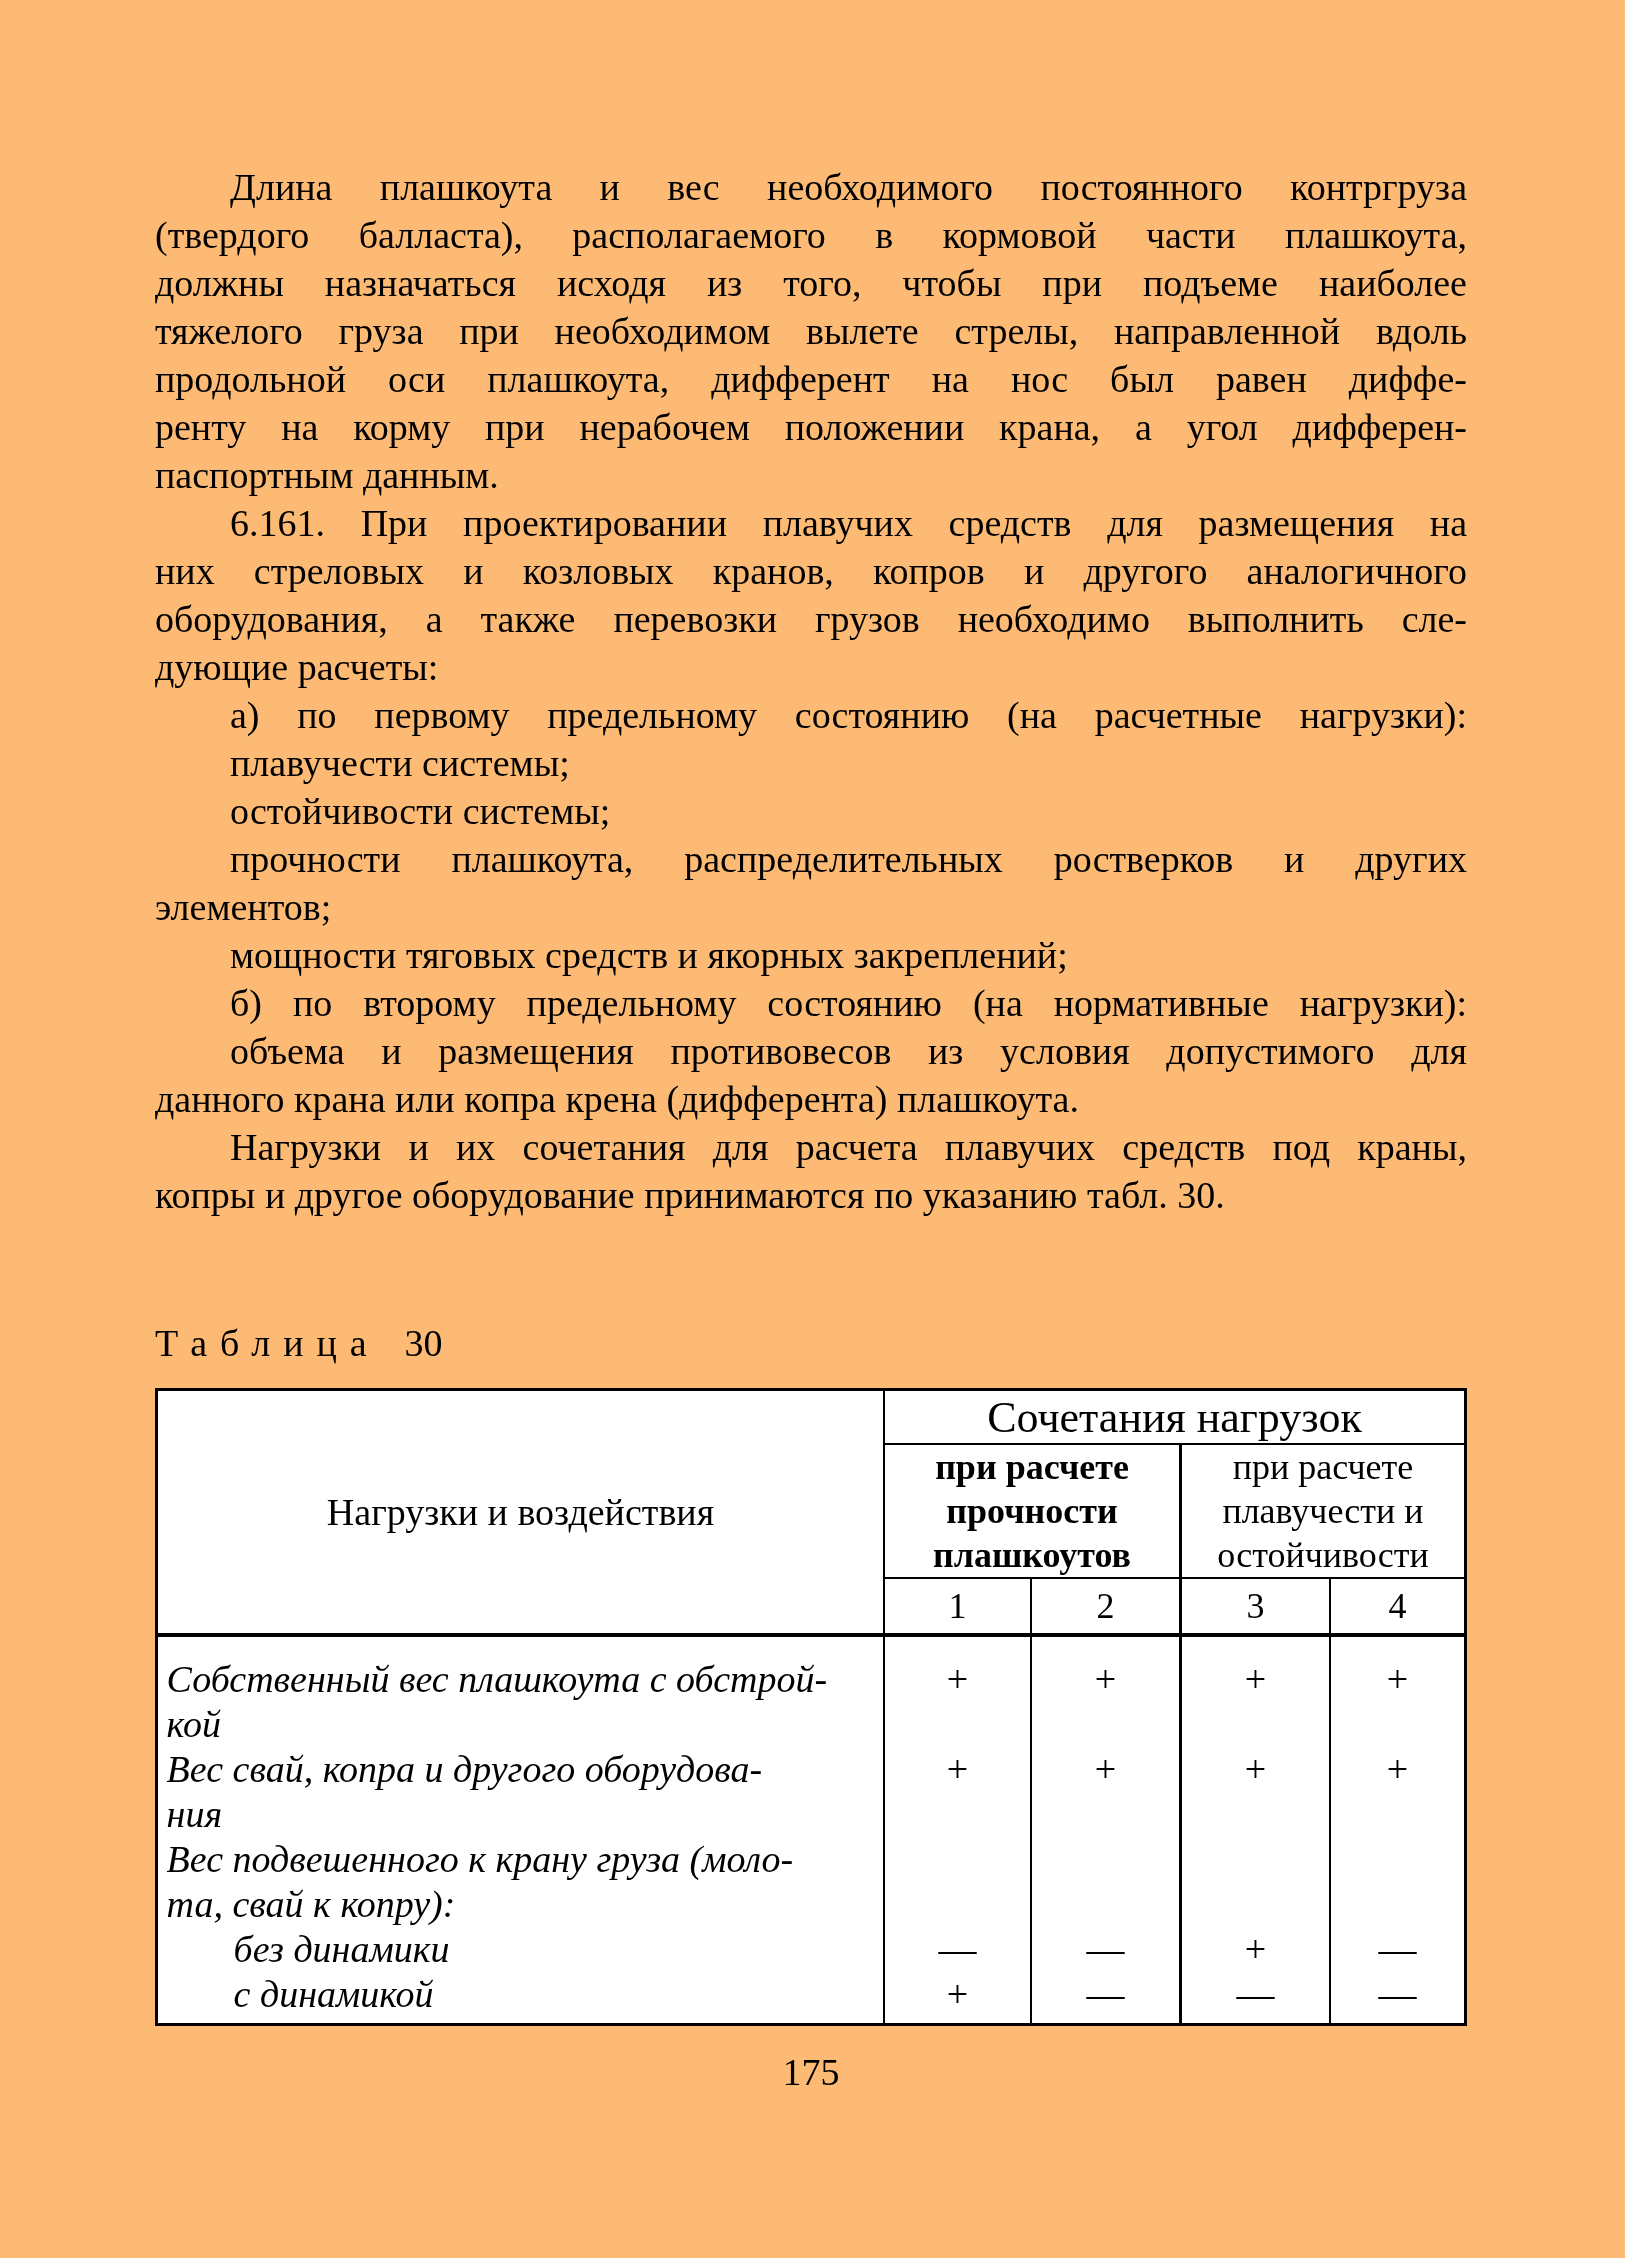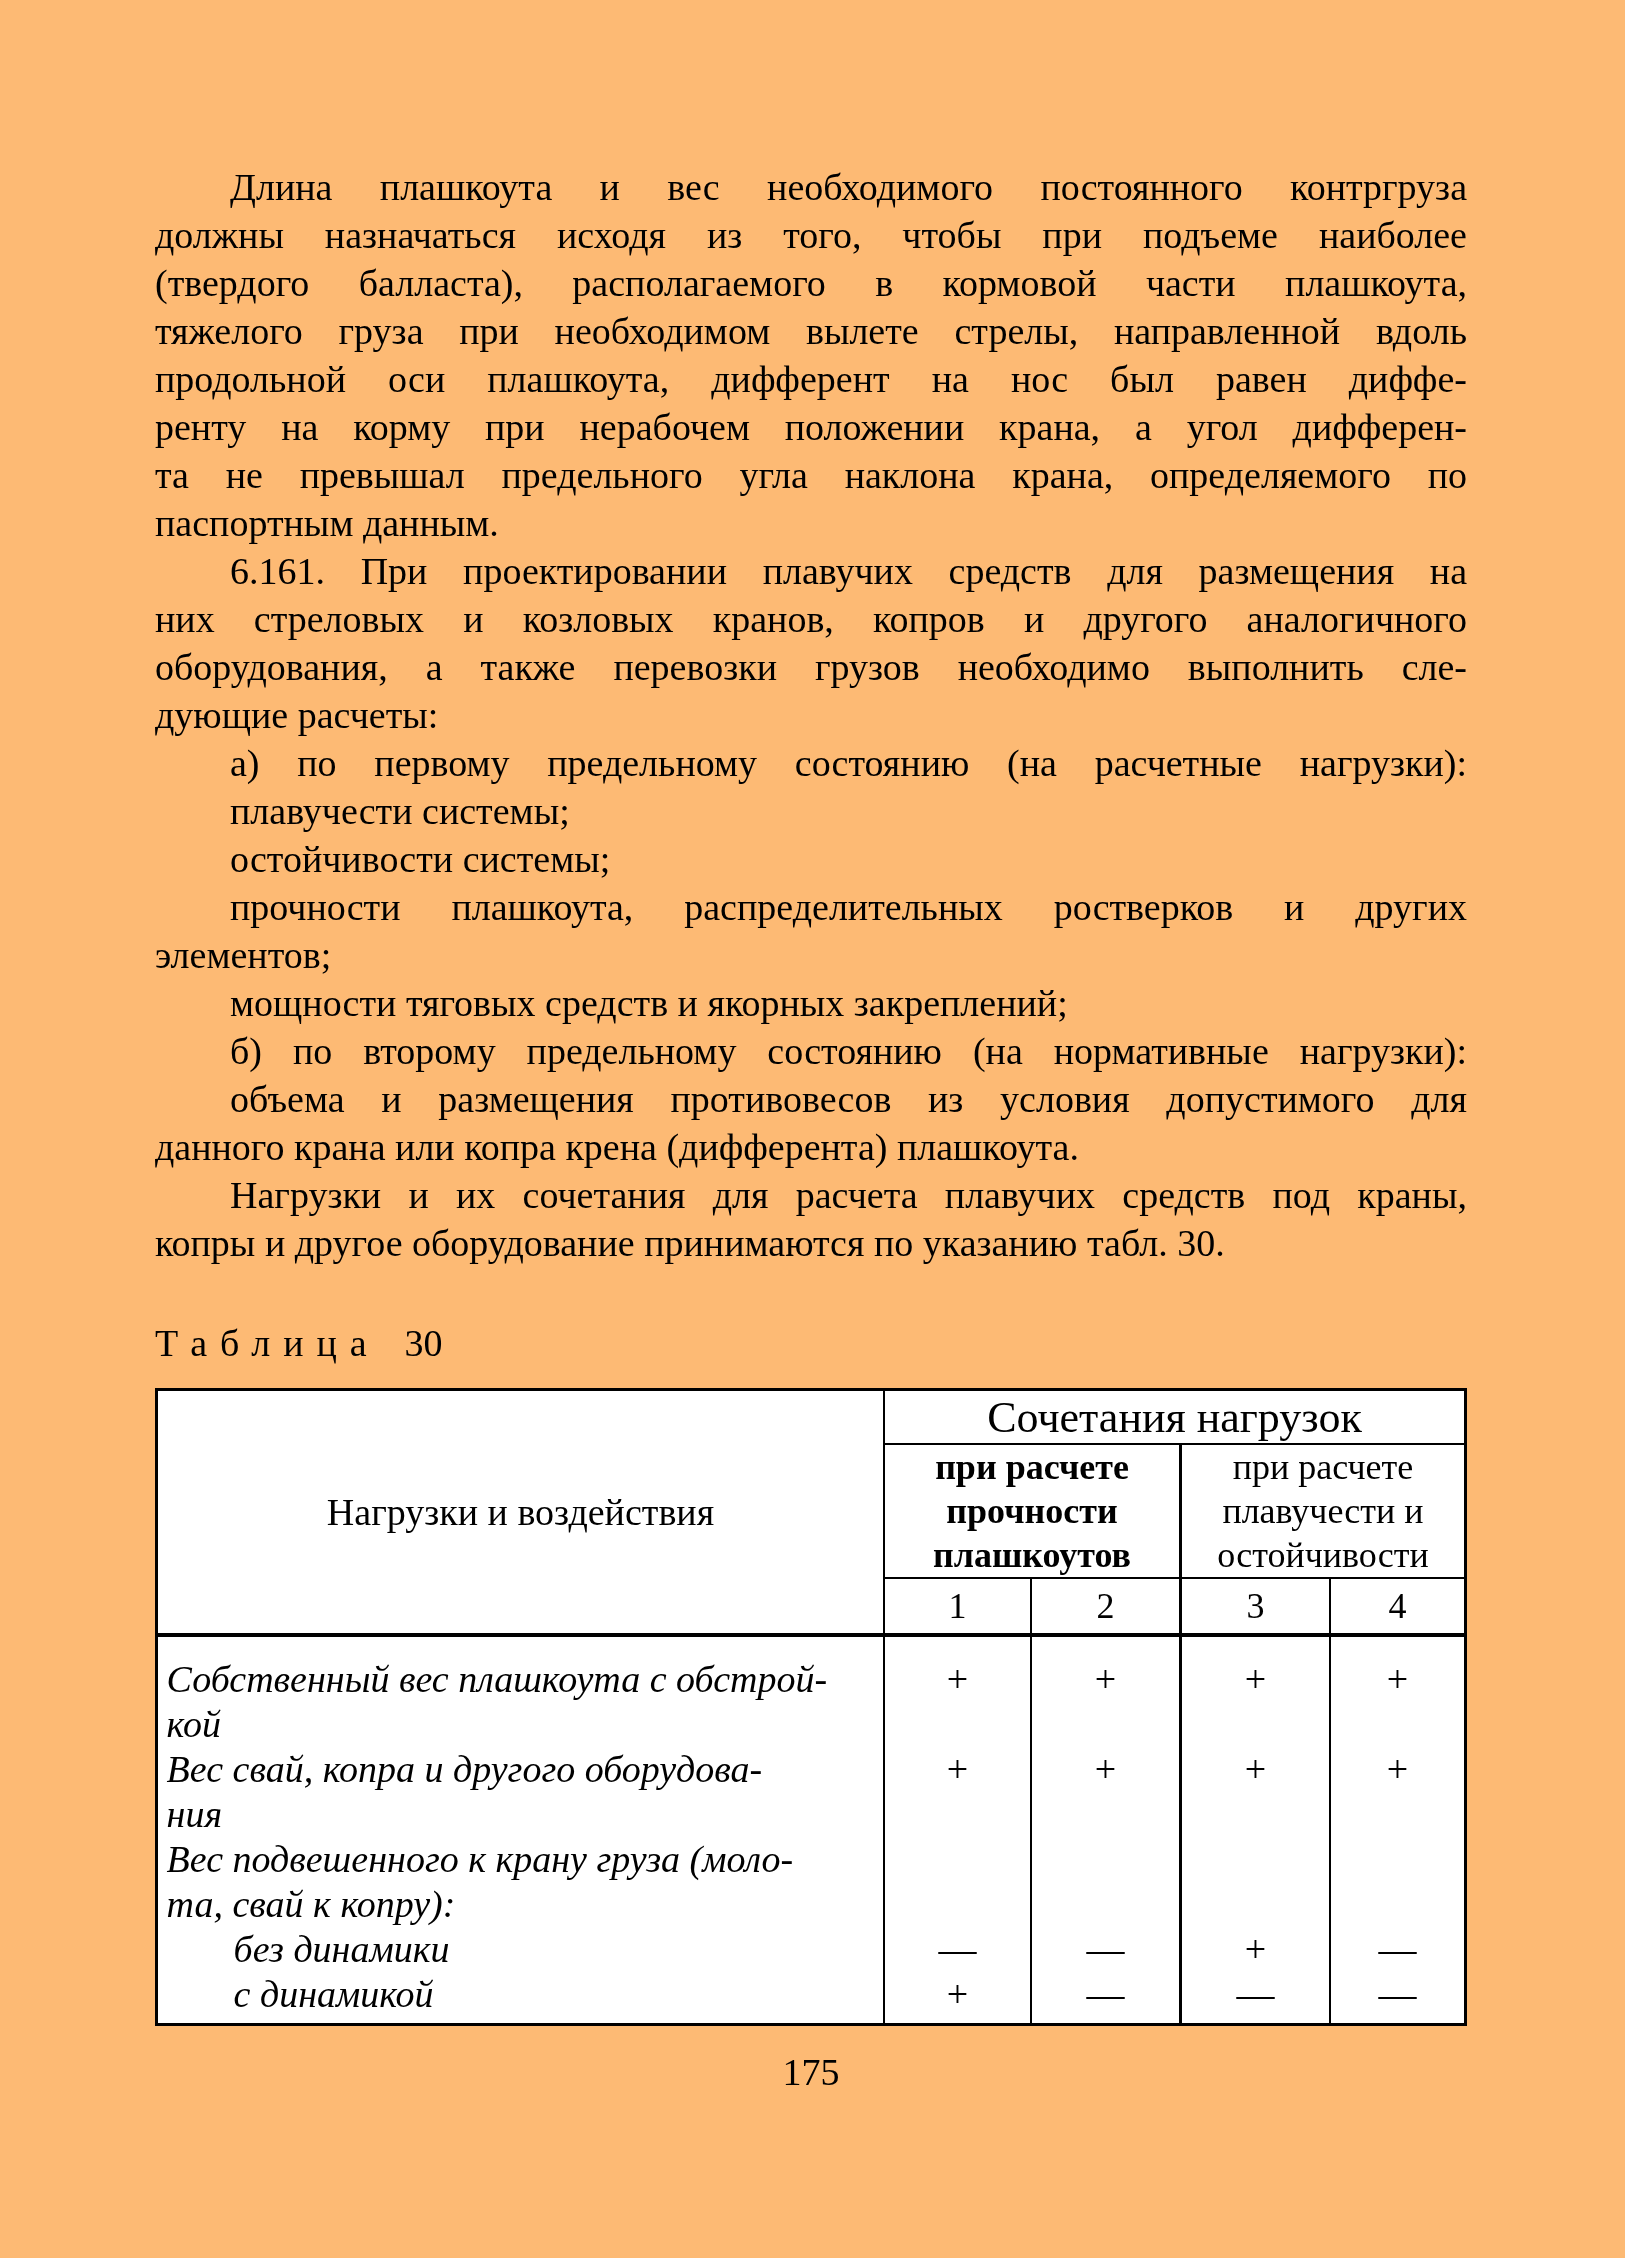--- a/index.html
+++ b/index.html
@@ -128,26 +128,25 @@
     line-height: 48px;
   }
 </style>
 </head>
 <body>
 
 <div class="page">
 
   <div class="text-block">
       <div class="line indent">Длина плашкоута и вес необходимого постоянного контргруза</div>
+      <div class="line">(твердого балласта), располагаемого в кормовой части плашкоута,</div>
       <div class="line">должны назначаться исходя из того, чтобы при подъеме наиболее</div>
-      <div class="line">(твердого балласта), располагаемого в кормовой части плашкоута,</div>
       <div class="line">тяжелого груза при необходимом вылете стрелы, направленной вдоль</div>
       <div class="line">продольной оси плашкоута, дифферент на нос был равен диффе-</div>
       <div class="line">ренту на корму при нерабочем положении крана, а угол дифферен-</div>
-      <div class="line">та не превышал предельного угла наклона крана, определяемого по</div>
       <div class="line no-fill">паспортным данным.</div>
       <div class="line indent">6.161. При проектировании плавучих средств для размещения на</div>
       <div class="line">них стреловых и козловых кранов, копров и другого аналогичного</div>
       <div class="line">оборудования, а также перевозки грузов необходимо выполнить сле-</div>
       <div class="line no-fill">дующие расчеты:</div>
       <div class="line indent">а) по первому предельному состоянию (на расчетные нагрузки):</div>
       <div class="line no-fill indent">плавучести системы;</div>
       <div class="line no-fill indent">остойчивости системы;</div>
       <div class="line indent">прочности плашкоута, распределительных ростверков и других</div>
       <div class="line no-fill">элементов;</div>

